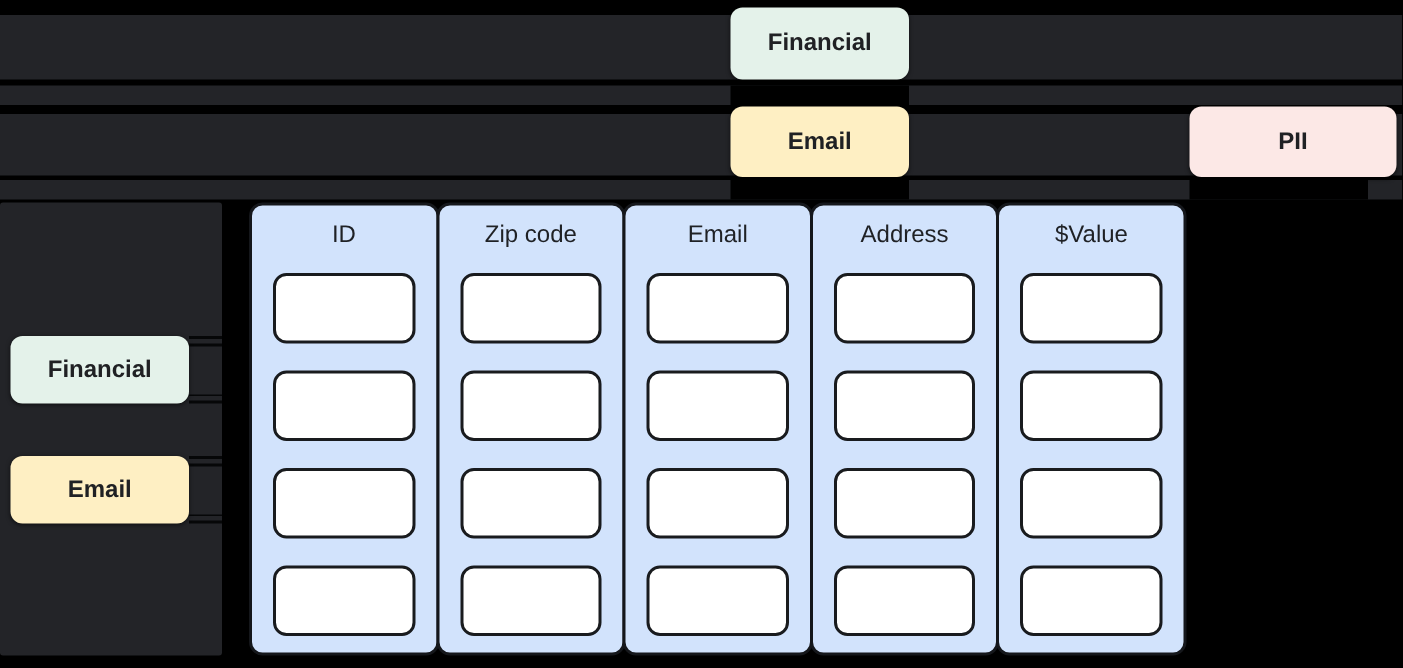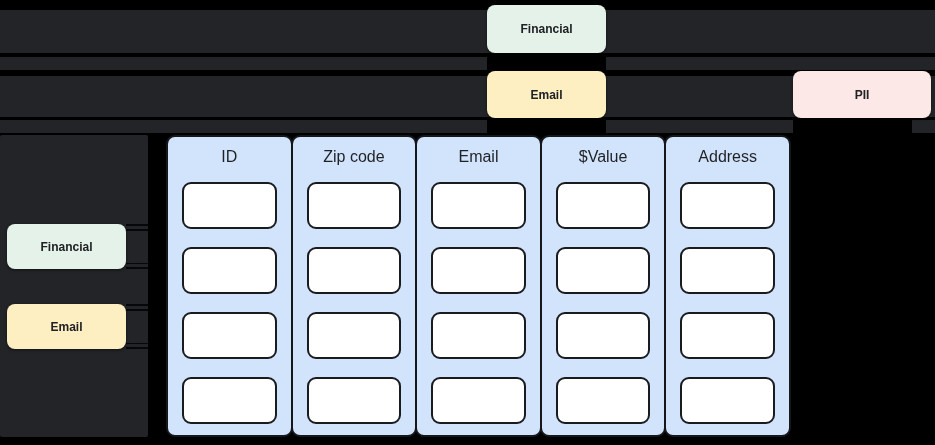--- a/index.html
+++ b/index.html
@@ -20,21 +20,21 @@
   .notch { position: absolute; background: #000; }
   .notch-b  { left: 487px; top: 57px;  width: 119px; height: 13px; }
   .notch-d1 { left: 487px; top: 120px; width: 119px; height: 13px; }
   .notch-d2 { left: 793px; top: 120px; width: 119px; height: 13px; }
 
   
   .chip {
     position: absolute;
     display: flex; align-items: center; justify-content: center;
     border-radius: 8px;
-    font-size: 12px; font-weight: bold; color: #202124;
+    font-size: 16px; font-weight: bold; color: #202124;
     box-shadow: 0 1px 3px rgba(0,0,0,0.55);
   }
   .chip-top-financial { left: 487px; top: 5px;  width: 119px; height: 48px; }
   .chip-top-email     { left: 487px; top: 71px; width: 119px; height: 47px; }
   .chip-top-pii       { left: 793px; top: 71px; width: 138px; height: 47px; }
 
   
   .legend {
     position: absolute; left: 0; top: 135px;
     width: 148px; height: 302px;
@@ -147,31 +147,31 @@
       <div class="col-header">Email</div>
       <div class="cells">
         <div class="cell"></div>
         <div class="cell"></div>
         <div class="cell"></div>
         <div class="cell"></div>
       </div>
     </div>
 
     <div class="col" style="background-color: rgb(210, 227, 252);">
-      <div class="col-header">$Value</div>
+      <div class="col-header">Address</div>
       <div class="cells">
         <div class="cell"></div>
         <div class="cell"></div>
         <div class="cell"></div>
         <div class="cell"></div>
       </div>
     </div>
 
     <div class="col" style="background-color: rgb(210, 227, 252);">
-      <div class="col-header">Address</div>
+      <div class="col-header">$Value</div>
       <div class="cells">
         <div class="cell"></div>
         <div class="cell"></div>
         <div class="cell"></div>
         <div class="cell"></div>
       </div>
     </div>
 
   </div>
 </div>

